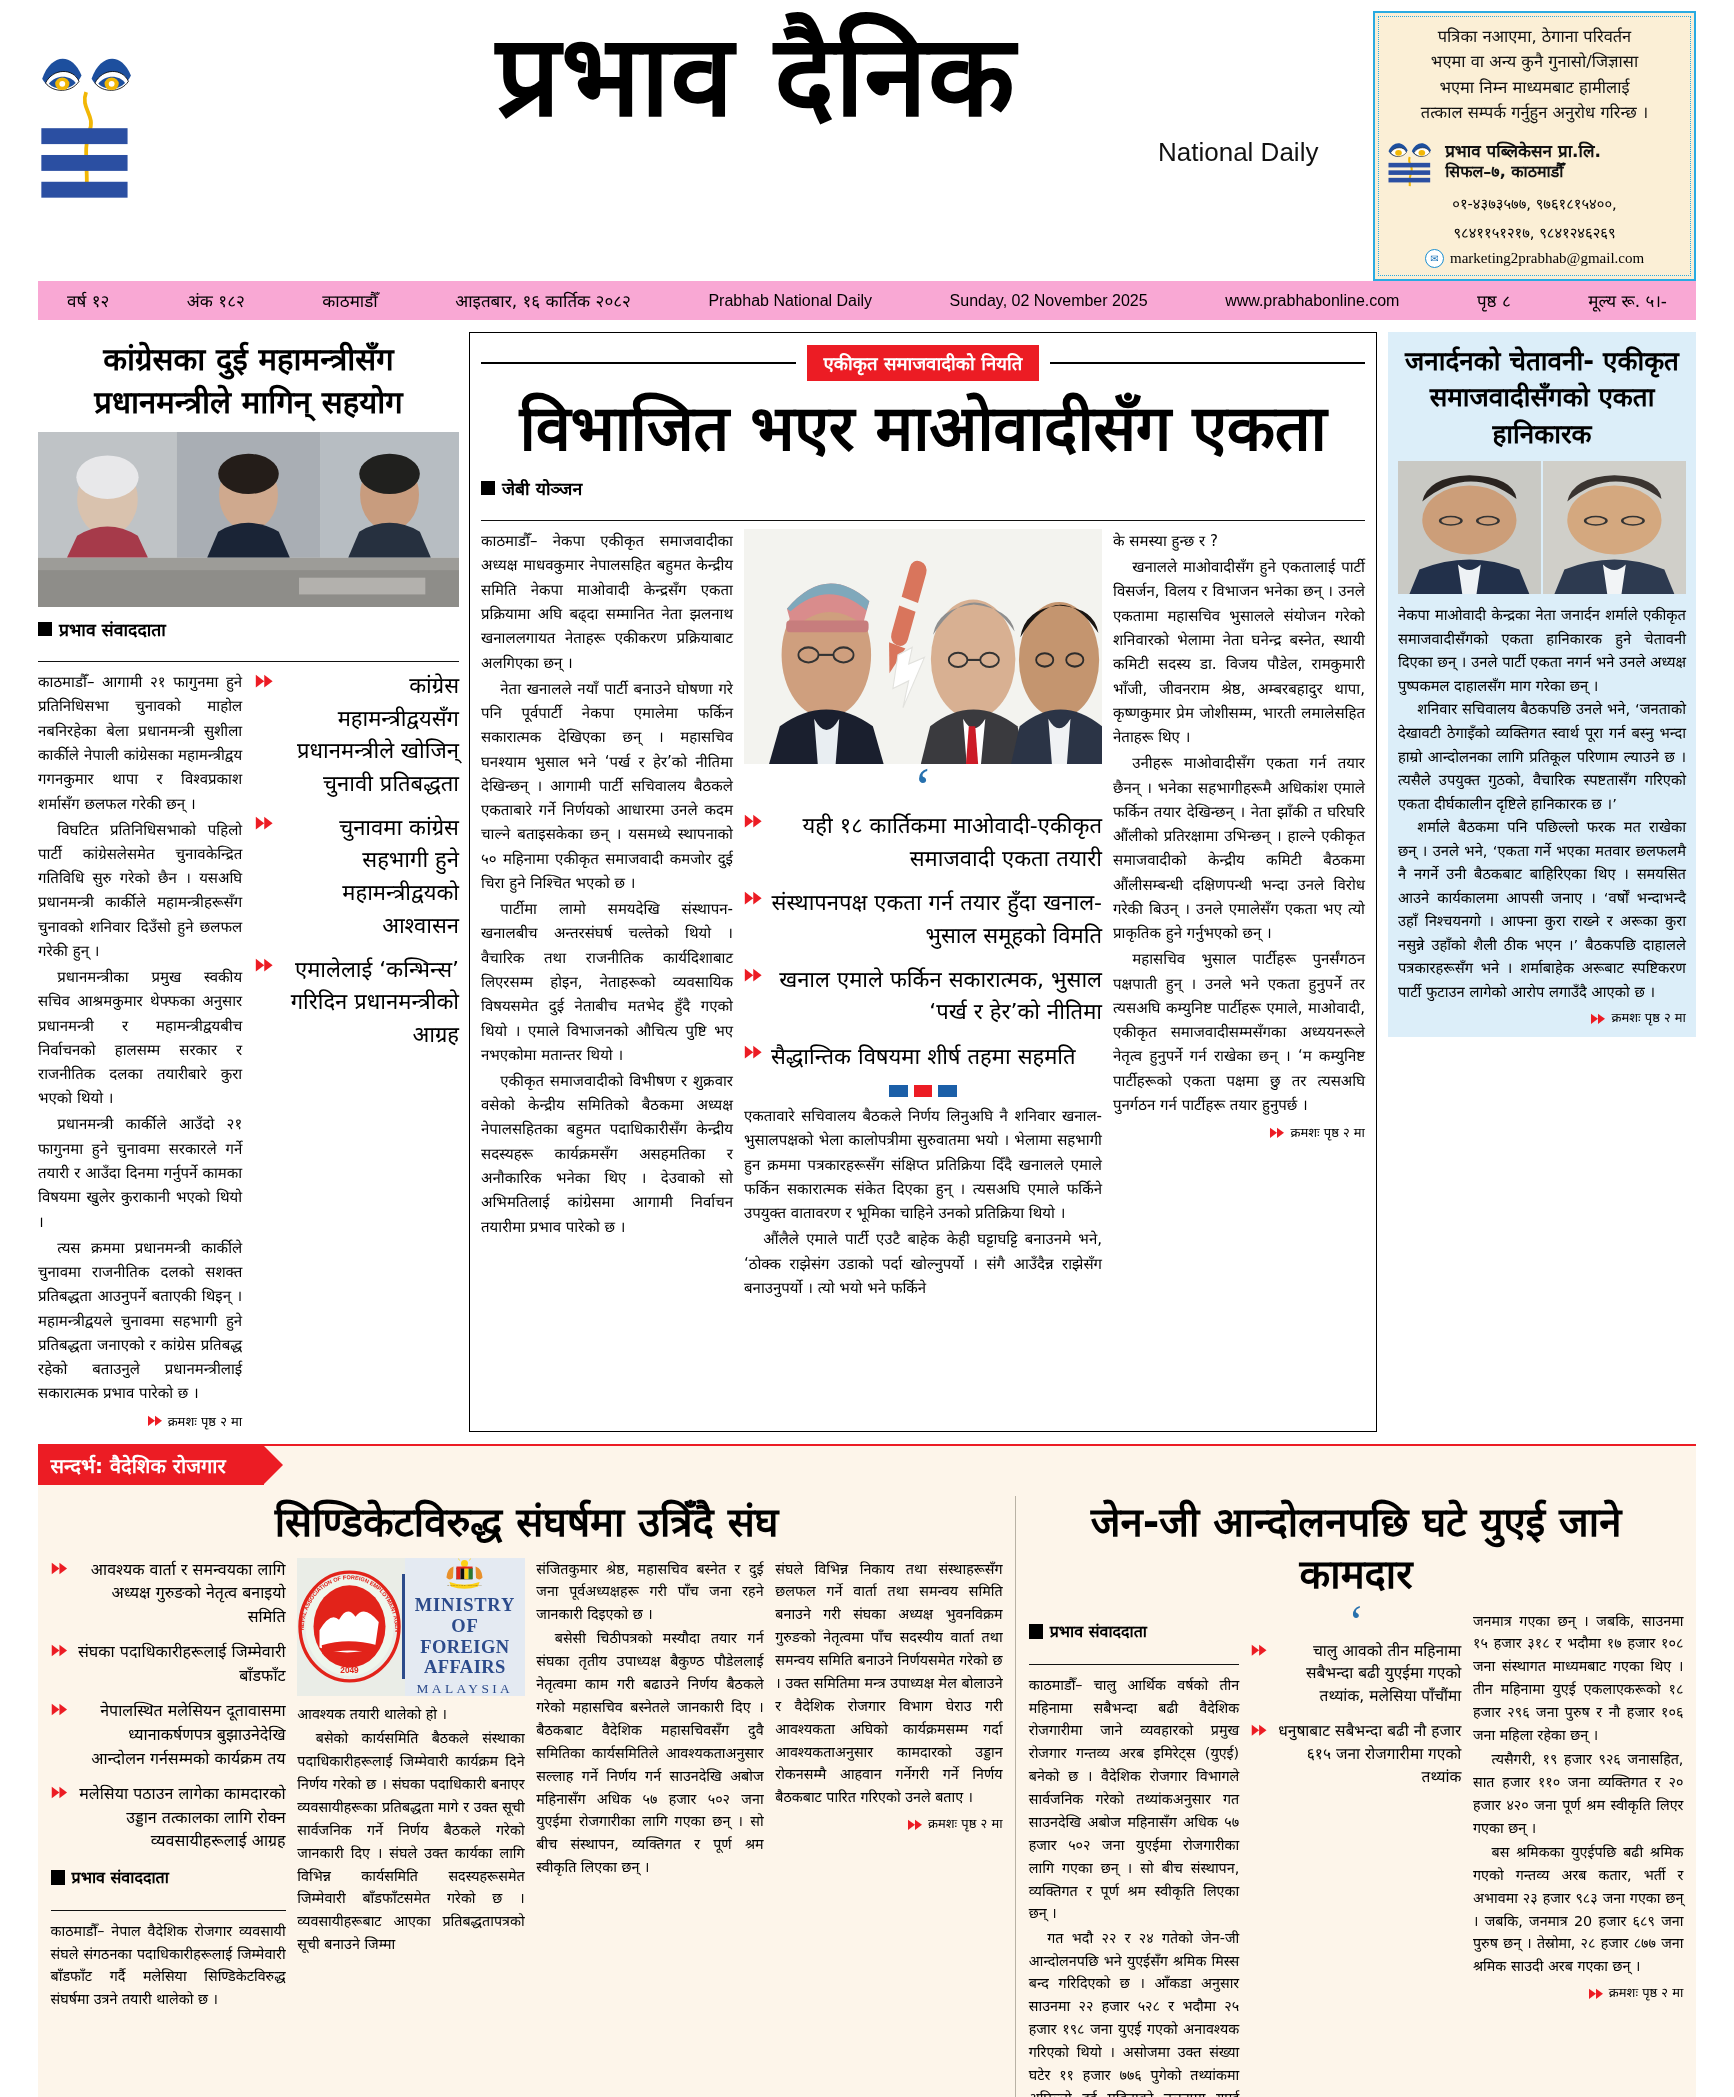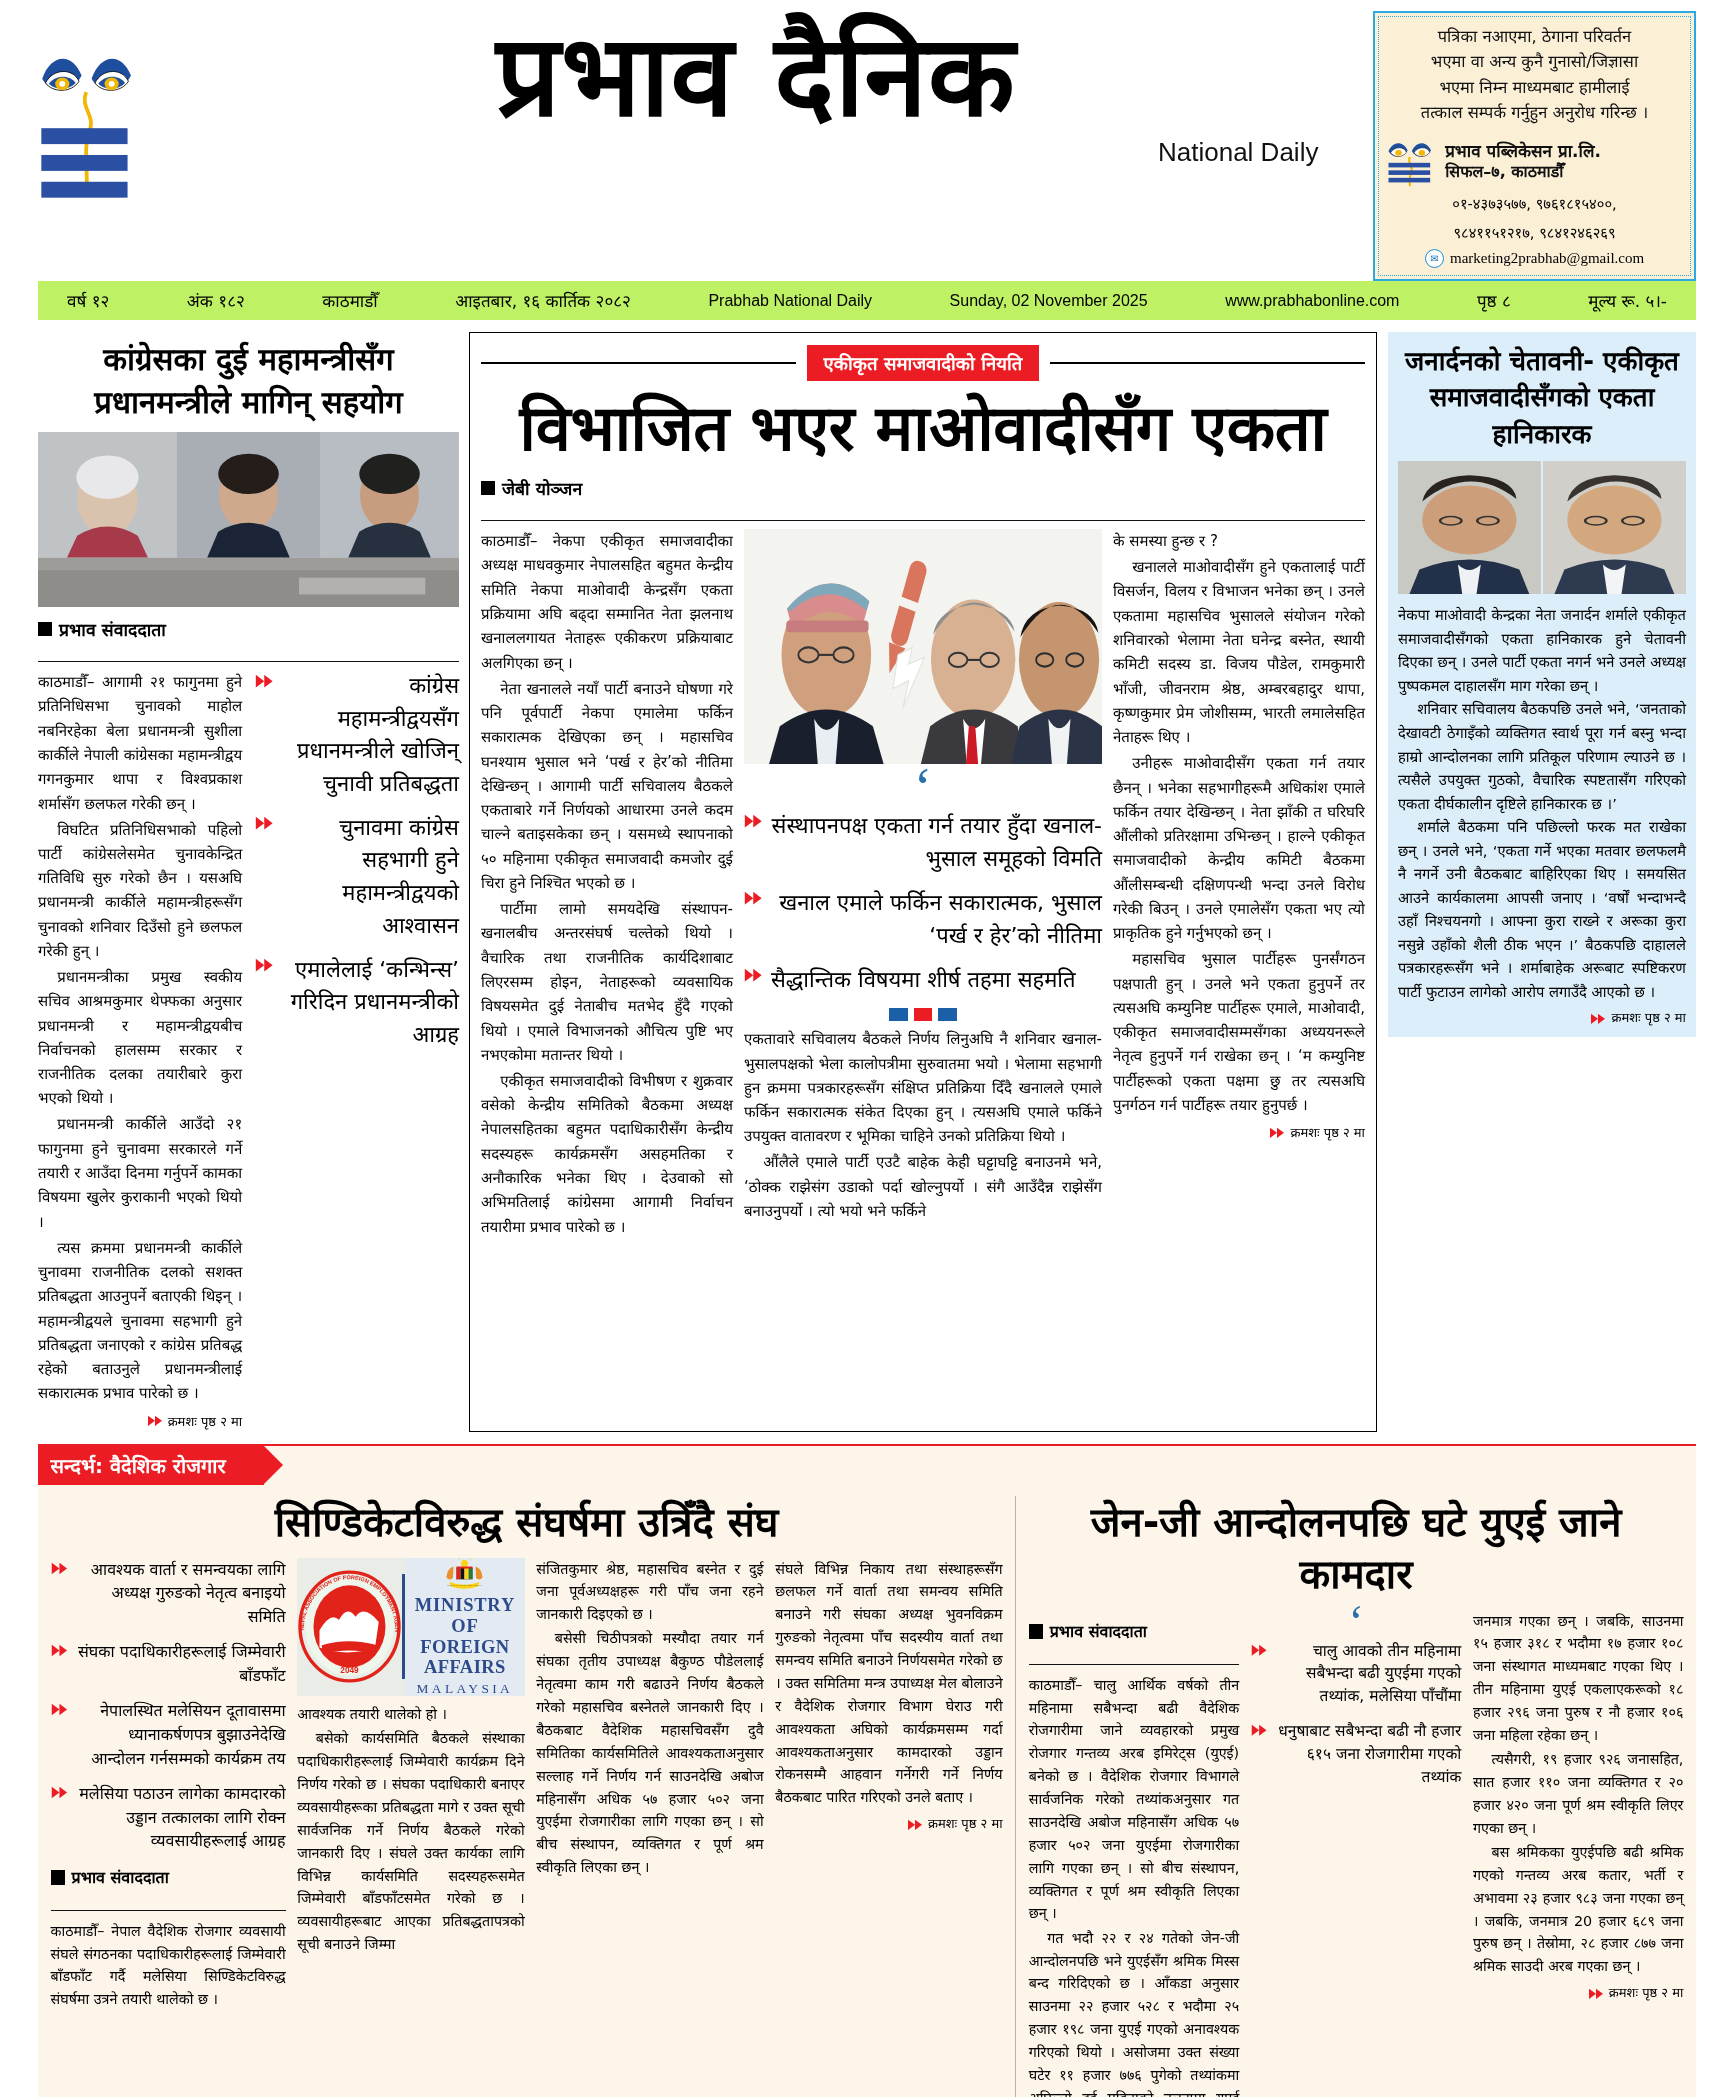--- a/index.html
+++ b/index.html
@@ -30,21 +30,21 @@
   .ib-brand-row { display:flex; align-items:center; gap:9.2px; margin-top: 11px; }
   .ib-logo { width:50px; height:50px; flex:0 0 50px; }
   .ib-brand-txt { font-size:17px; font-weight:700; color:#111; line-height:1.3; }
   .ib-brand-txt .sub { font-weight:600; font-size:16px;}
   .ib-phones { font-size:14.7px; text-align:center; margin-top:6.7px; line-height:1.5; }
   .ib-mail { display:flex; align-items:center; justify-content:center; gap:5.9px; margin-top:5px; font-family:"Liberation Serif", serif; font-size:15px; }
   .mail-ico { width:19.3px; height:19.3px; border:1.3px solid #1a8fd1; border-radius:50%; display:flex; align-items:center; justify-content:center; color:#1a73b8; font-size:10px; background:#fff;}
 
   
   .infobar {
-    margin: 4.2px 38px 0 38px; background:#bef264; height: 39px;
+    margin: 4.2px 38px 0 38px; background:#f9a8d4; height: 39px;
     display:flex; align-items:center; justify-content:space-between;
     padding: 0 29px; font-size:17px; color:#000;
   }
   .infobar span { white-space:nowrap; }
   .infobar .en { font-family:"Liberation Sans", sans-serif; font-size:16px;}
 
   
   .top-wrap { display:flex; margin: 11.7px 38px 0 38px; gap:0; }
   .col-left { flex:0 0 431px; padding-right: 10px; }
   .lead-hl { font-size:31px; font-weight:700; line-height:1.38; text-align:center; color:#000; padding: 5.9px 8.4px 9.2px 8.4px;}
@@ -340,20 +340,29 @@
           <div class="quotemark">‘</div>
 
           <div class="bullets">
             <div class="bullet">
               <span class="arrow">
                 <svg viewBox="0 0 46 34" width="19.3" height="14.3">
                     <path d="M2 2 L22 17 L2 32 Z" fill="#EC1C24"></path>
                     <path d="M22 2 L42 17 L22 32 Z" fill="#EC1C24"></path>
                   </svg>
               </span>
+              <span class="btxt">यही १८ कार्तिकमा माओवादी-एकीकृत समाजवादी एकता तयारी</span>
+            </div>
+            <div class="bullet">
+              <span class="arrow">
+                <svg viewBox="0 0 46 34" width="19.3" height="14.3">
+                    <path d="M2 2 L22 17 L2 32 Z" fill="#EC1C24"></path>
+                    <path d="M22 2 L42 17 L22 32 Z" fill="#EC1C24"></path>
+                  </svg>
+              </span>
               <span class="btxt">संस्थापनपक्ष एकता गर्न तयार हुँदा खनाल-भुसाल समूहको विमति</span>
             </div>
             <div class="bullet">
               <span class="arrow">
                 <svg viewBox="0 0 46 34" width="19.3" height="14.3">
                     <path d="M2 2 L22 17 L2 32 Z" fill="#EC1C24"></path>
                     <path d="M22 2 L42 17 L22 32 Z" fill="#EC1C24"></path>
                   </svg>
               </span>
               <span class="btxt">खनाल एमाले फर्किन सकारात्मक, भुसाल ‘पर्ख र हेर’को नीतिमा</span>

